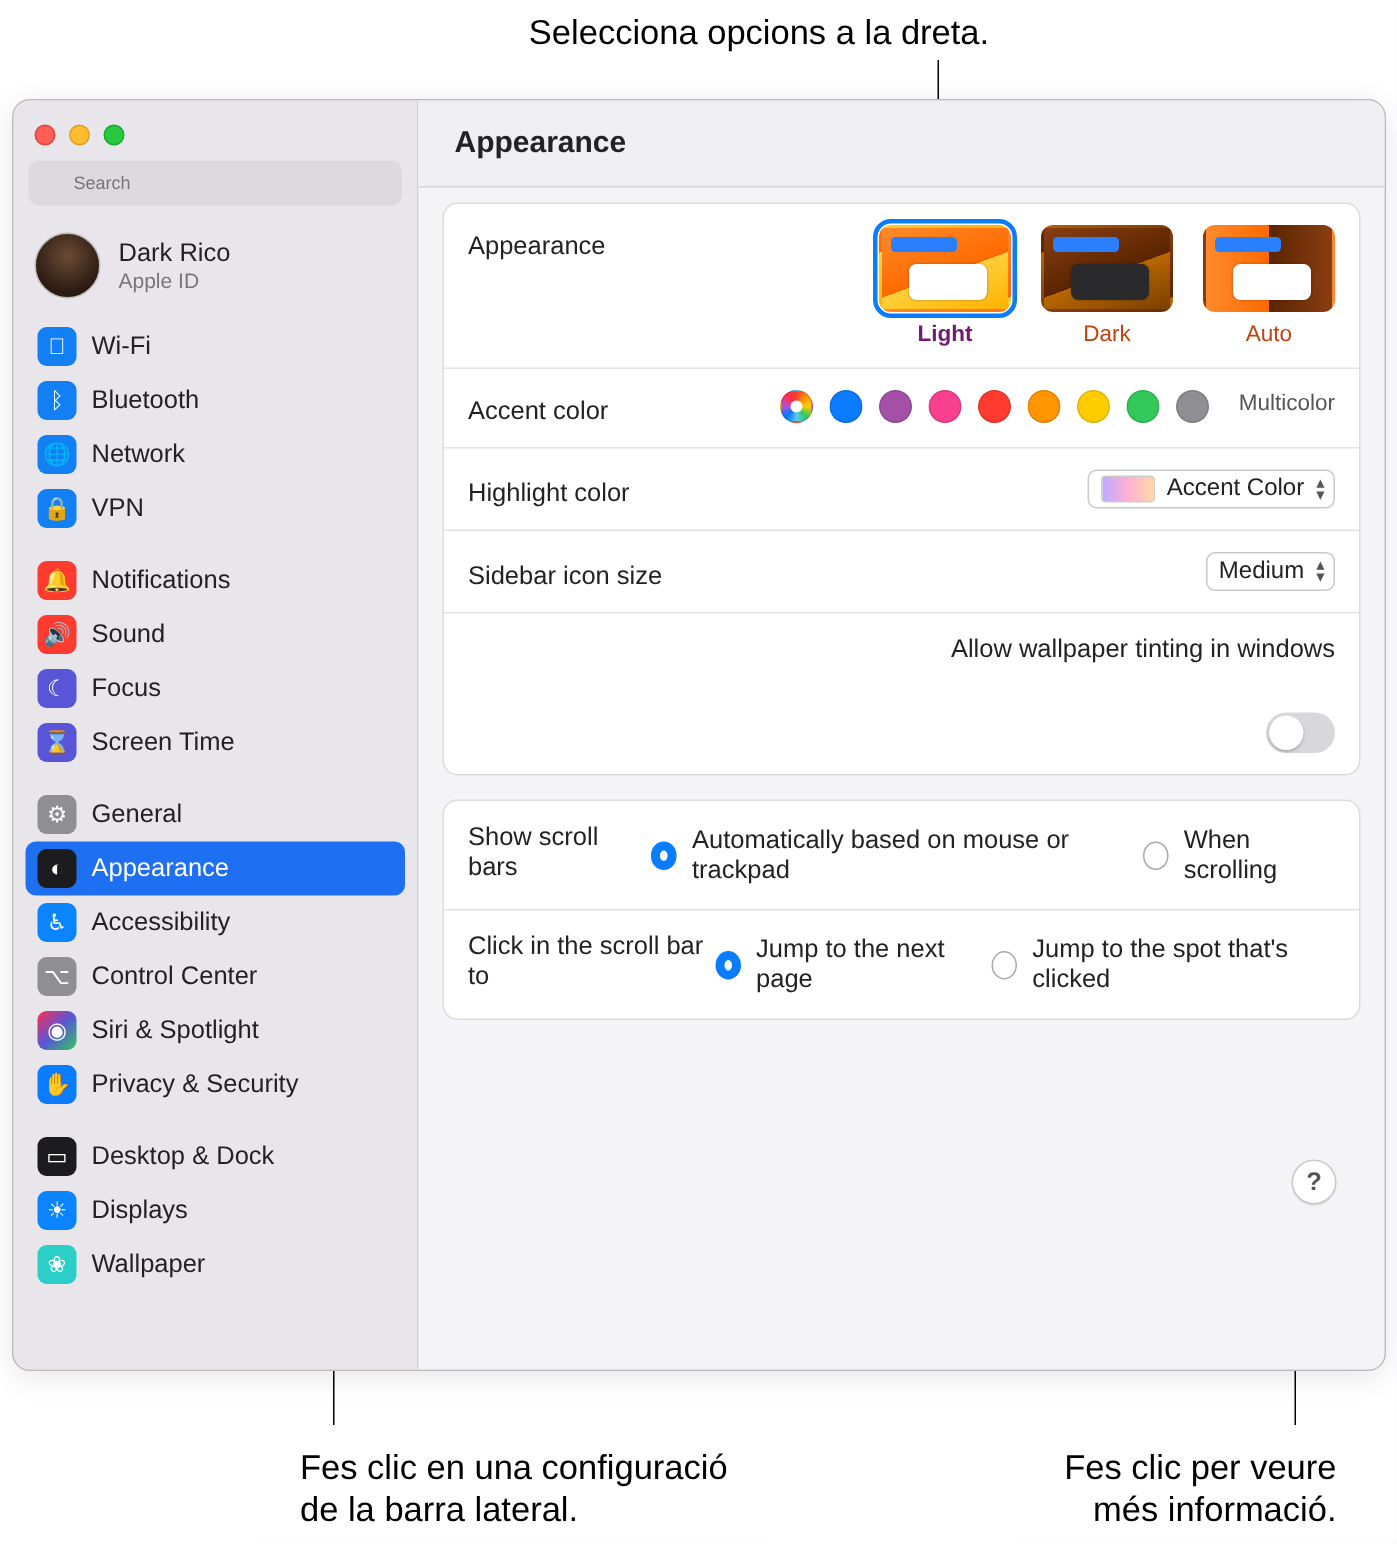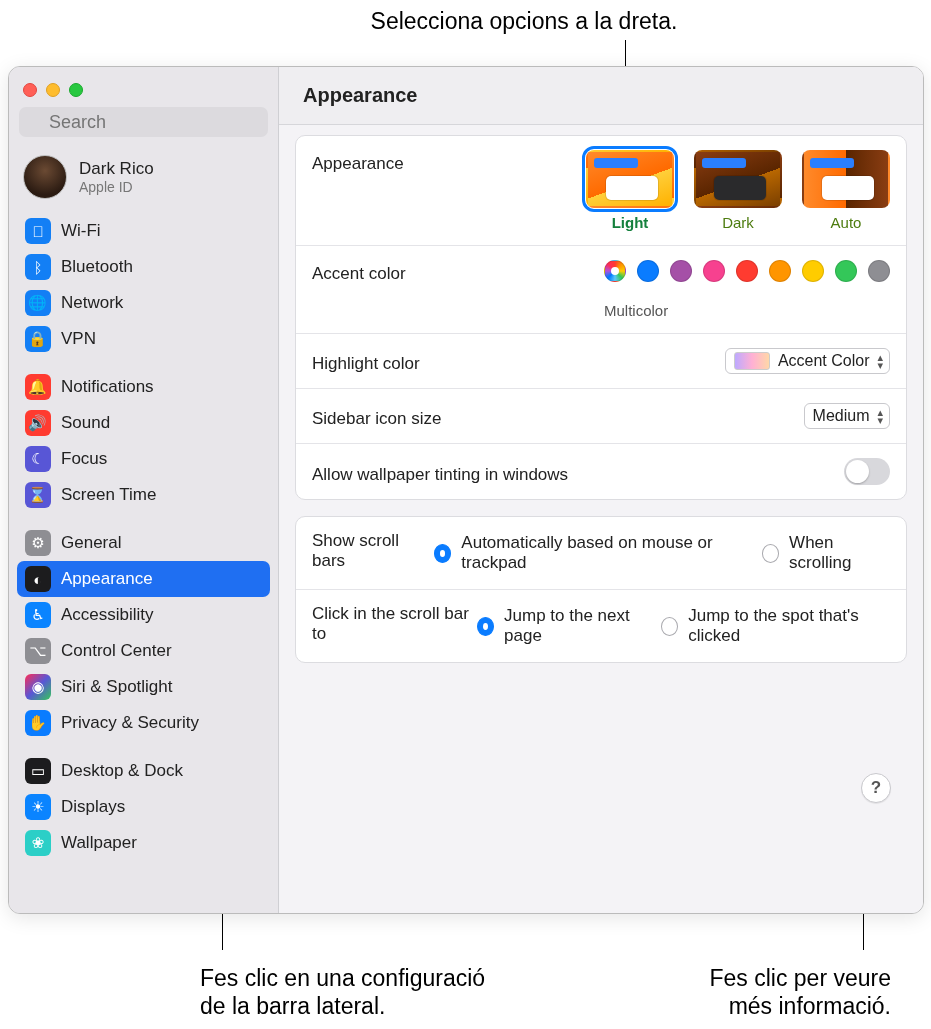--- a/index.html
+++ b/index.html
@@ -8,21 +8,21 @@
     background: #fff;
     width: 931px;
     height: 1029px;
     position: relative;
     font-size: 17px;
     color: #222;
   }
   .callout-top {
     position: absolute;
     top: 8px;
-    left: 244px;
+    left: 226px;
     width: 560px;
     text-align: center;
     font-size: 23px;
     color: #000;
   }
   .callout-line-top {
     position: absolute;
     top: 40px;
     left: 625px;
     width: 1px;
@@ -98,21 +98,21 @@
   .search-wrap {
     padding: 2px 10px 10px 10px;
   }
   .search {
     width: 100%;
     height: 30px;
     border-radius: 7px;
     border: none;
     background: #dcdade;
     padding: 0 10px 0 30px;
-    font-size: 18px;
+    font-size: 12px;
     color: #888;
     position: relative;
   }
   .search-box {
     position: relative;
   }
   .search-icon {
     position: absolute;
     left: 18px;
     top: 7px;
@@ -195,21 +195,21 @@
     border-radius: 10px;
     margin-bottom: 16px;
   }
   .row {
     display: flex;
     align-items: flex-start;
     padding: 14px 16px;
     border-bottom: 1px solid #e4e4e8;
     gap: 16px;
   }
-  .row:last-child { border-bottom: none; }
+  .row:last-child { border-bottom: none; flex-direction: column; }
   .row-label { flex: 0 0 auto; padding-top: 4px; }
   .row-spacer { flex: 1; }
   .row-center { align-items: flex-end; }
   .row-center .row-label { padding-top: 0; }
 
   .appearance-thumbs { display: flex; gap: 20px; }
   .thumb-col { display:flex; flex-direction:column; align-items:center; gap:6px;}
   .thumb {
     width: 88px; height: 58px; border-radius: 8px;
     border: 2px solid transparent;
@@ -221,24 +221,24 @@
   .thumb-auto { background: linear-gradient(90deg,#ff8a2b 0%, #ff6a00 50%, #5a2500 50%, #8a3d12 100%); }
   .thumb::before {
     content:"";position:absolute;top:6px;left:6px;width:44px;height:10px;
     background:#2a7fff;border-radius:3px;
   }
   .thumb::after{
     content:"";position:absolute;bottom:6px;left:18px;width:52px;height:24px;
     background:#fff;border-radius:5px;box-shadow:0 0 0 1px rgba(0,0,0,.1);
   }
   .thumb-dark::after{background:#2a2a2c;}
-  .thumb-label { font-size: 15px; color:#4d7c0f; }
-  .thumb-label.bold { font-weight:600; color:#15803d; }
-
-  .accent-row { display:flex; flex-direction:column; gap:20px; align-items:flex-start;}
+  .thumb-label { font-size: 15px; color:#c2410c; }
+  .thumb-label.bold { font-weight:600; color:#701a75; }
+
+  .accent-row { display:flex; flex-direction:row; gap:20px; align-items:flex-start;}
   .accent-swatches { display:flex; gap:11px; }
   .swatch { width:22px; height:22px; border-radius:50%; border:1px solid rgba(0,0,0,.12); position:relative;}
   .swatch.sel::after{content:"";position:absolute;inset:6px;border-radius:50%;background:#fff;}
   .sw-multi{background:conic-gradient(#ff3b30,#ff9500,#ffcc00,#34c759,#5ac8fa,#007aff,#af52de,#ff2d55,#ff3b30);}
   .sw-blue{background:#0a7cff;} .sw-purple{background:#a550a7;}
   .sw-pink{background:#f7418f;} .sw-red{background:#ff3b30;}
   .sw-orange{background:#ff9500;} .sw-yellow{background:#ffcc00;}
   .sw-green{background:#34c759;} .sw-gray{background:#8e8e93;}
   .accent-caption { font-size:15px; color:#555; }
 

